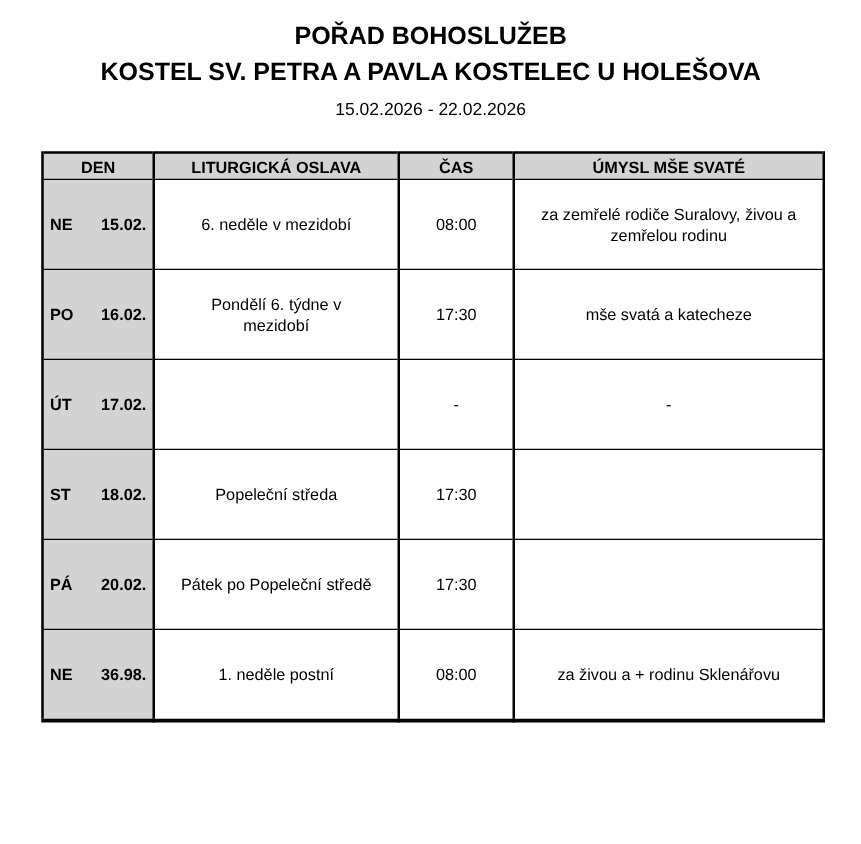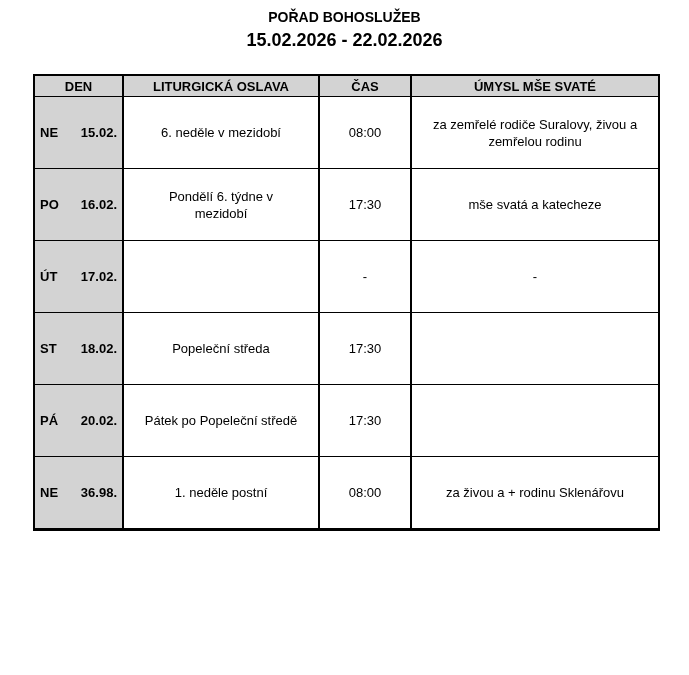--- a/index.html
+++ b/index.html
@@ -14,28 +14,28 @@
     width: 689px;
     height: 675px;
     background: #ffffff;
     overflow: hidden;
   }
   .doc-header {
     padding-top: 9px;
     text-align: center;
   }
   .title-line {
-    font-size: 14px;
+    font-size: 20px;
     font-weight: bold;
     line-height: 17px;
-    margin: 0;
+    margin: 12px;
   }
   .date-line {
-    font-size: 18px;
-    font-weight: bold;
+    font-size: 14px;
+    font-weight: normal;
     line-height: 16px;
     margin-top: 6px;
   }
   table.schedule {
     border-collapse: collapse;
     table-layout: fixed;
     margin-left: 33px;
     margin-top: 26px;
     width: 625px;
   }
@@ -87,20 +87,21 @@
     line-height: 17px;
   }
 </style>
 </head>
 <body>
 
 <div class="page">
 
   <div class="doc-header">
     <div class="title-line">POŘAD BOHOSLUŽEB</div>
+    <div class="title-line">KOSTEL SV. PETRA A PAVLA KOSTELEC U HOLEŠOVA</div>
     <div class="date-line">15.02.2026 - 22.02.2026</div>
   </div>
 
   <table class="schedule">
     <colgroup>
       <col class="c-day">
         <col class="c-cel">
         <col class="c-time">
         <col class="c-int">
     </colgroup>

